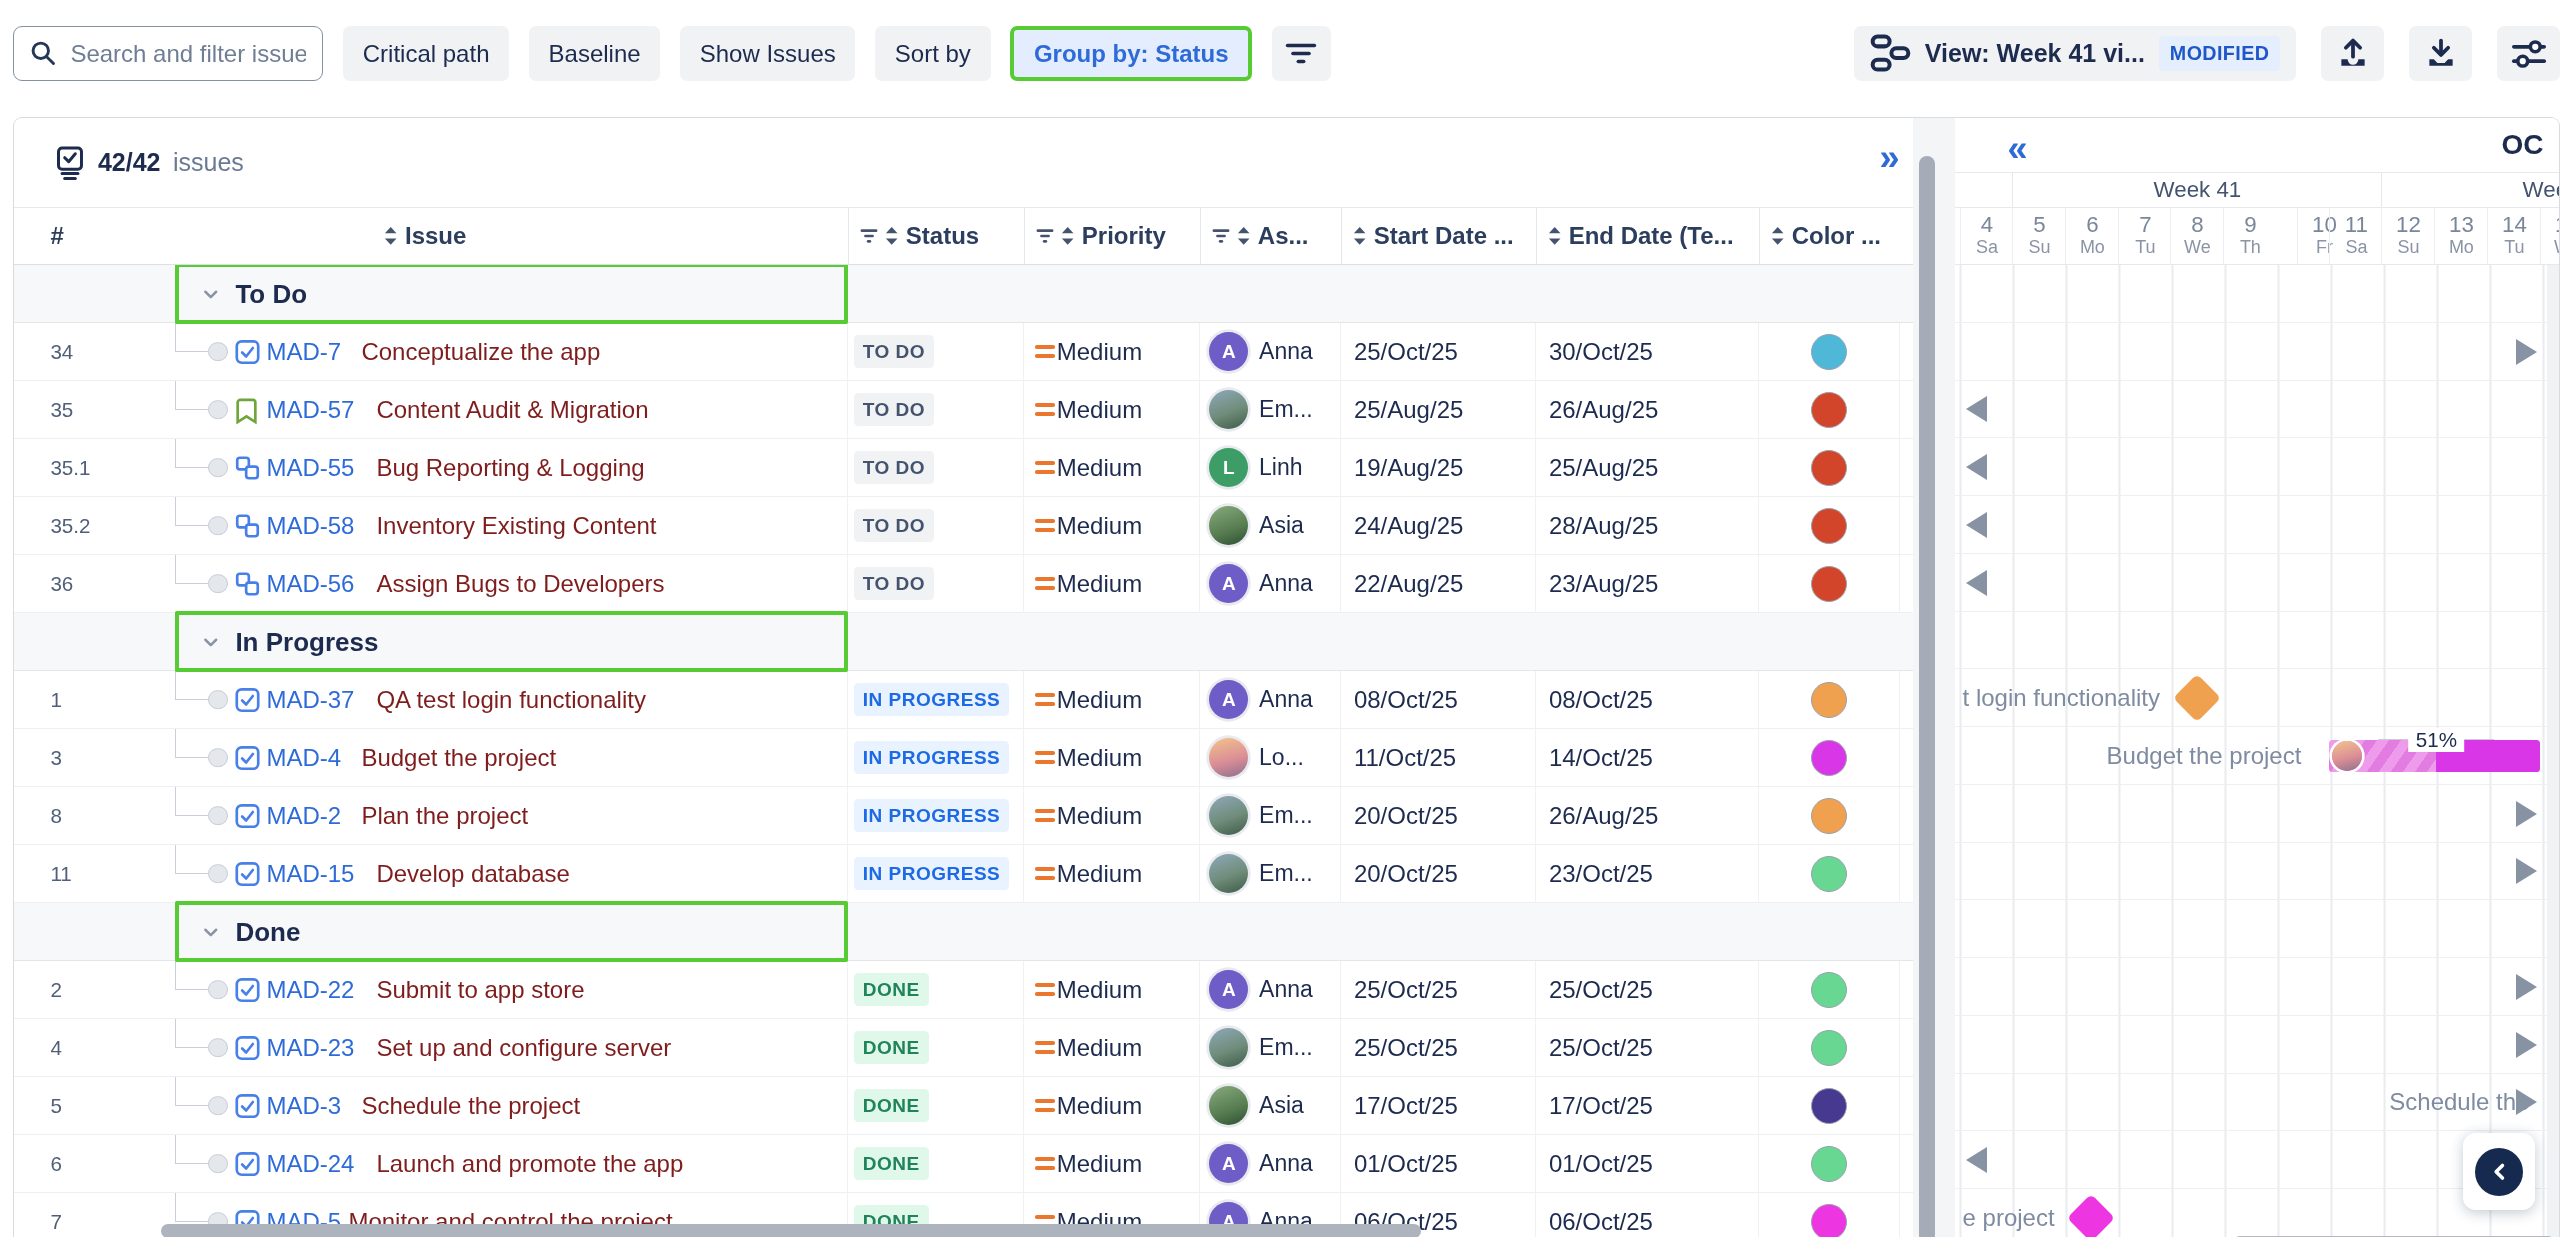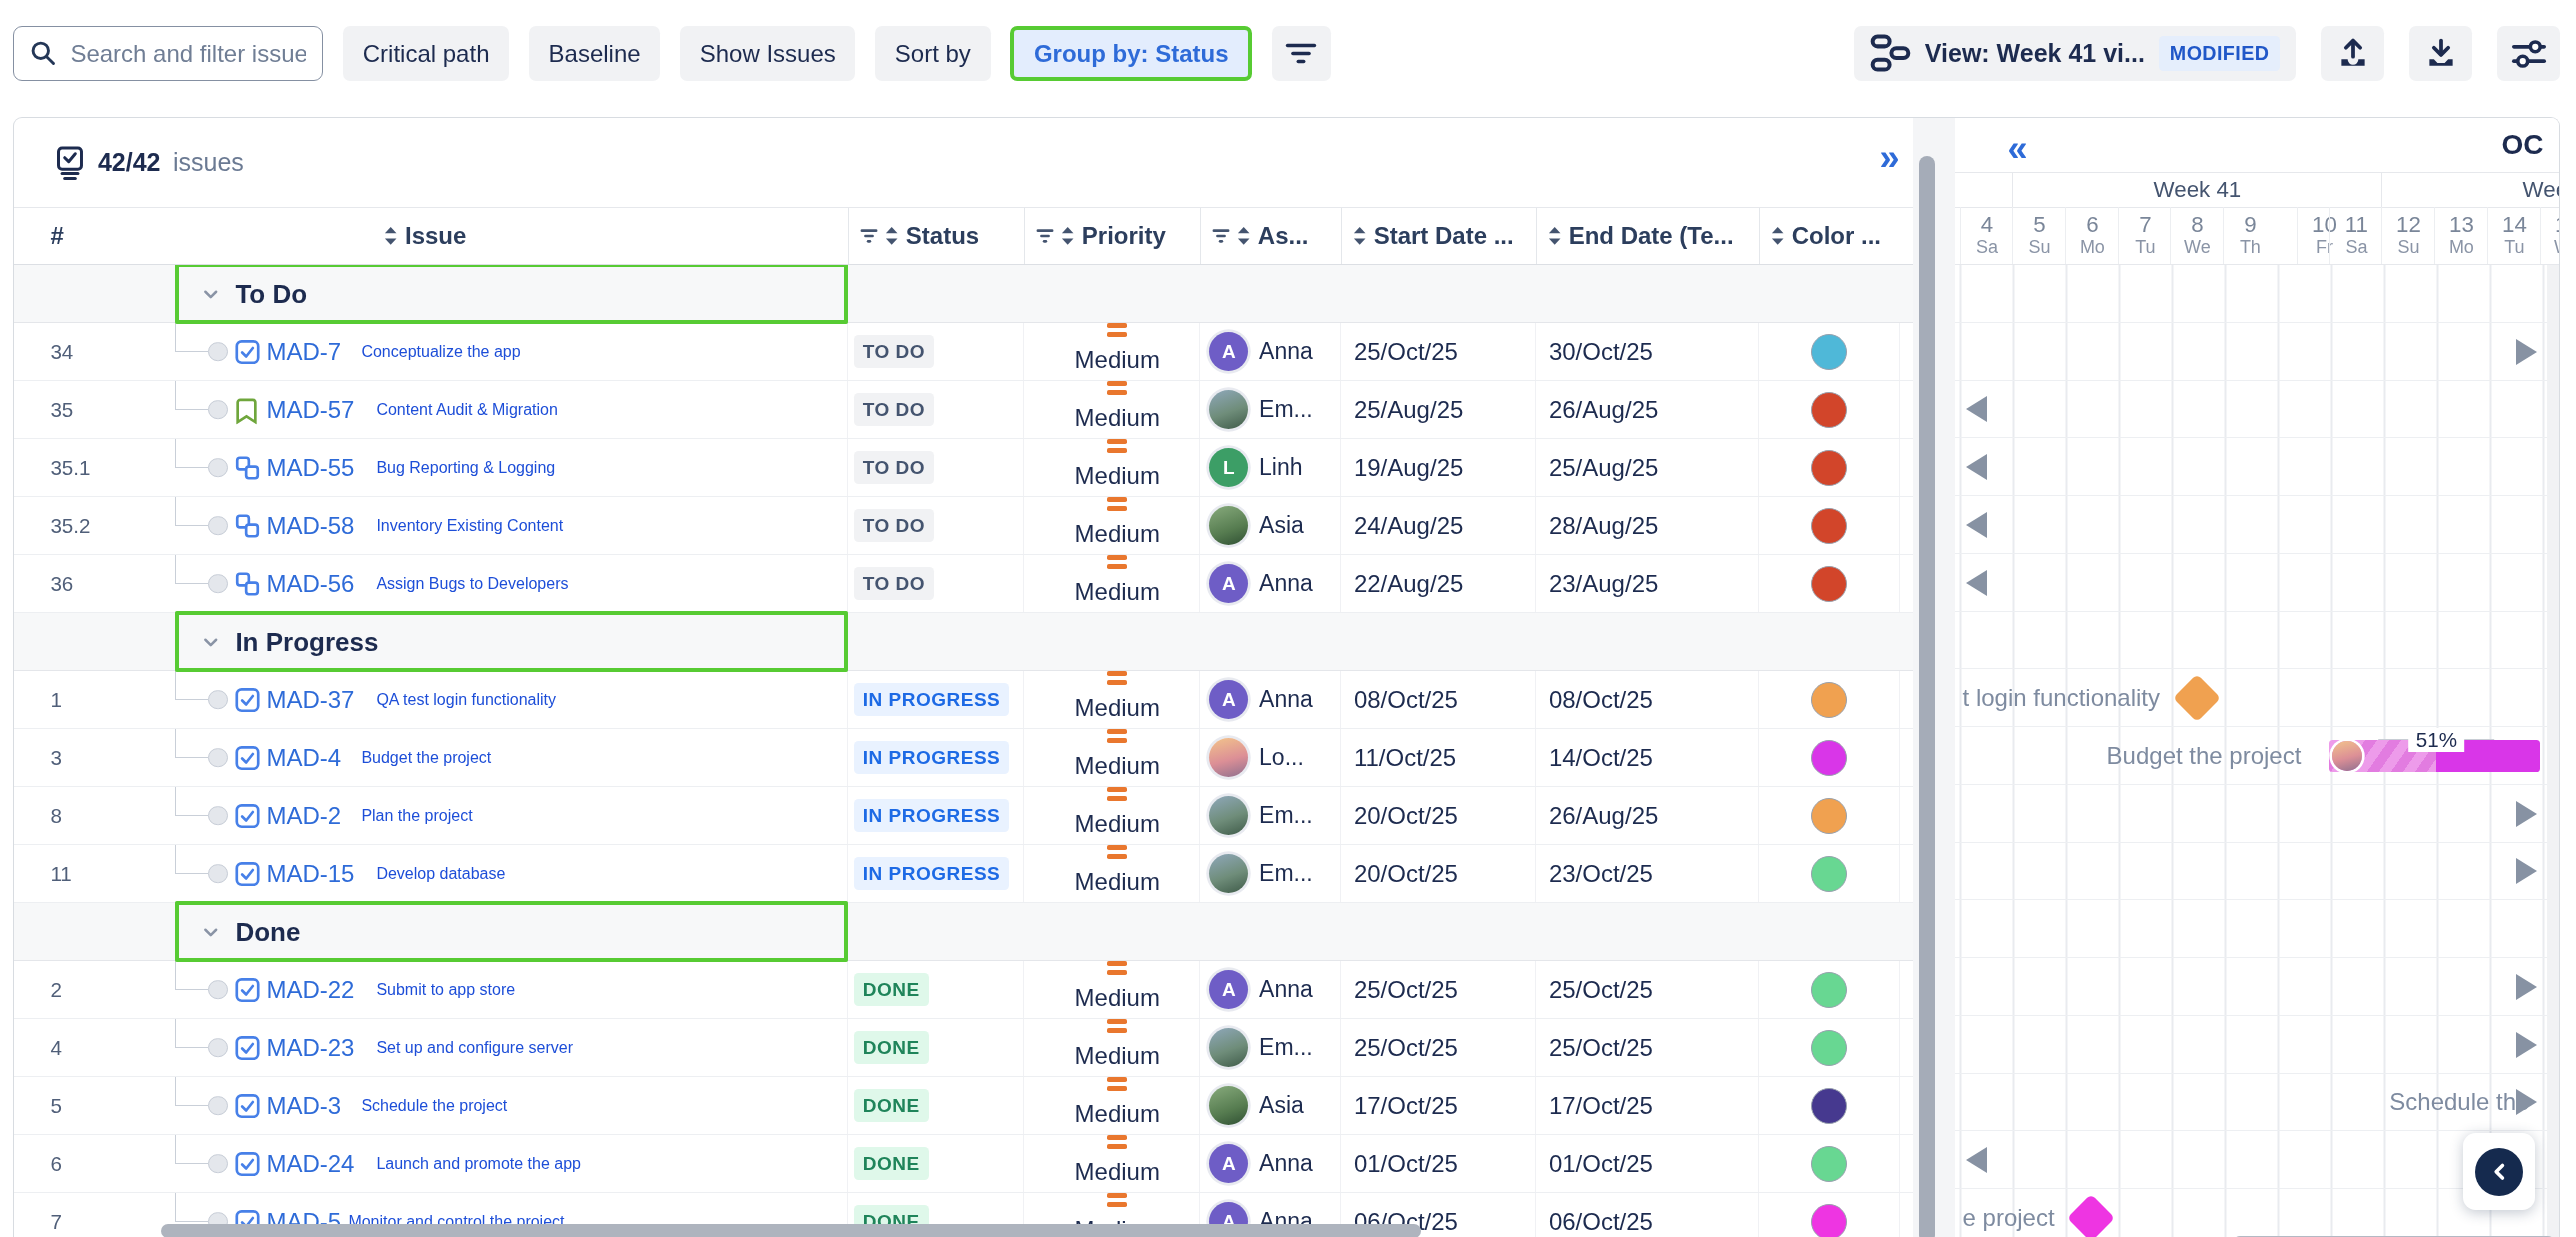--- a/index.html
+++ b/index.html
@@ -40,30 +40,30 @@
   .trow{display:grid;grid-template-columns:80px 754px 176px 176px 141px 195px 223px 141px 11.6px;height:58px;border-bottom:1.8px solid #edeff2;box-sizing:border-box;background:#fff;}
   .td{display:flex;align-items:center;box-sizing:border-box;overflow:hidden;white-space:nowrap;border-right:1.8px solid #f0f1f4;}
   .td:first-child{border-right:none;}
   .td:last-child,.td.nb{border-right:none;}
   .td-num{font-size:20.6px;color:#505f79;padding-left:36px;border-right:none;}
   .td-issue{position:relative;padding-left:0;}
   .conn{position:absolute;left:81px;top:0;width:33px;height:29px;border-left:1.8px solid #c9cfd8;border-bottom:1.8px solid #c9cfd8;box-sizing:border-box;}
   .bullet{position:absolute;left:114px;top:50%;transform:translateY(-50%);width:19.7px;height:19.7px;border-radius:50%;background:#e4e7ec;border:1.8px solid #c6ccd6;box-sizing:border-box;}
   .typeico{position:absolute;left:141px;top:50%;transform:translateY(-50%);width:25px;height:25px;display:flex;}
   .ikey{position:absolute;left:172px;font-size:24px;color:#2e6bd8;cursor:pointer;}
-  .isum{position:absolute;font-size:16px;color:#1d4ed8;}
+  .isum{position:absolute;font-size:24px;color:#7f1d1d;}
   .grow{position:relative;height:58px;background:#f7f8f9;border-bottom:1.8px solid #e4e6ea;box-sizing:border-box;}
   .gchev{position:absolute;left:186px;top:50%;transform:translateY(-50%);display:flex;cursor:pointer;}
   .glabel{position:absolute;left:221px;top:50%;transform:translateY(-50%);font-size:26px;font-weight:700;color:#1d2b4f;}
   .hlbox{position:absolute;left:161px;right:1065px;top:-1.8px;bottom:-1.8px;border:4.5px solid #57cb33;box-sizing:border-box;z-index:5;border-radius:1.8px;pointer-events:none;}
   .badge{font-size:19px;font-weight:700;letter-spacing:0.5px;padding:5.4px 9px;border-radius:4.5px;margin-left:5.4px;}
   .badge.todo{background:#f1f2f4;color:#44546f;}
   .badge.inprogress{background:#e9f2ff;color:#1d6ae5;}
   .badge.done{background:#dff8ea;color:#1f845a;}
-  .prio{gap:9px;padding-left:10.7px;font-size:24px;color:#1d2b4f;flex-direction:column;}
+  .prio{gap:2px;padding-left:10.7px;font-size:24px;color:#1d2b4f;}
   .prio-ico{display:inline-flex;flex-direction:column;gap:4.5px;}
   .prio-ico i{display:block;width:19.7px;height:4.5px;border-radius:1.8px;background:#e9772e;}
   .td-assignee{gap:10.7px;padding-left:9px;font-size:23px;color:#1d2b4f;}
   .avatar{width:39px;height:39px;border-radius:50%;box-shadow:0 0 0 2.7px #e8eaf0;display:flex;align-items:center;justify-content:center;color:#fff;font-size:19px;font-weight:700;flex:none;}
   .av-mountain{background:linear-gradient(160deg,#8fa8bb 0%,#6f8d7a 55%,#3e5a48 100%);}
   .av-sunset{background:linear-gradient(165deg,#f2c48b 0%,#dc8f96 55%,#8e6f8e 100%);}
   .av-park{background:linear-gradient(160deg,#88ab7d 0%,#567c50 60%,#2f4f33 100%);}
   .td-date{font-size:24px;color:#1d2b4f;padding-left:12.5px;}
   .td-color{justify-content:center;}
   .cdot{width:36px;height:36px;border-radius:50%;border:1.8px solid #98a1ae;box-sizing:border-box;}

